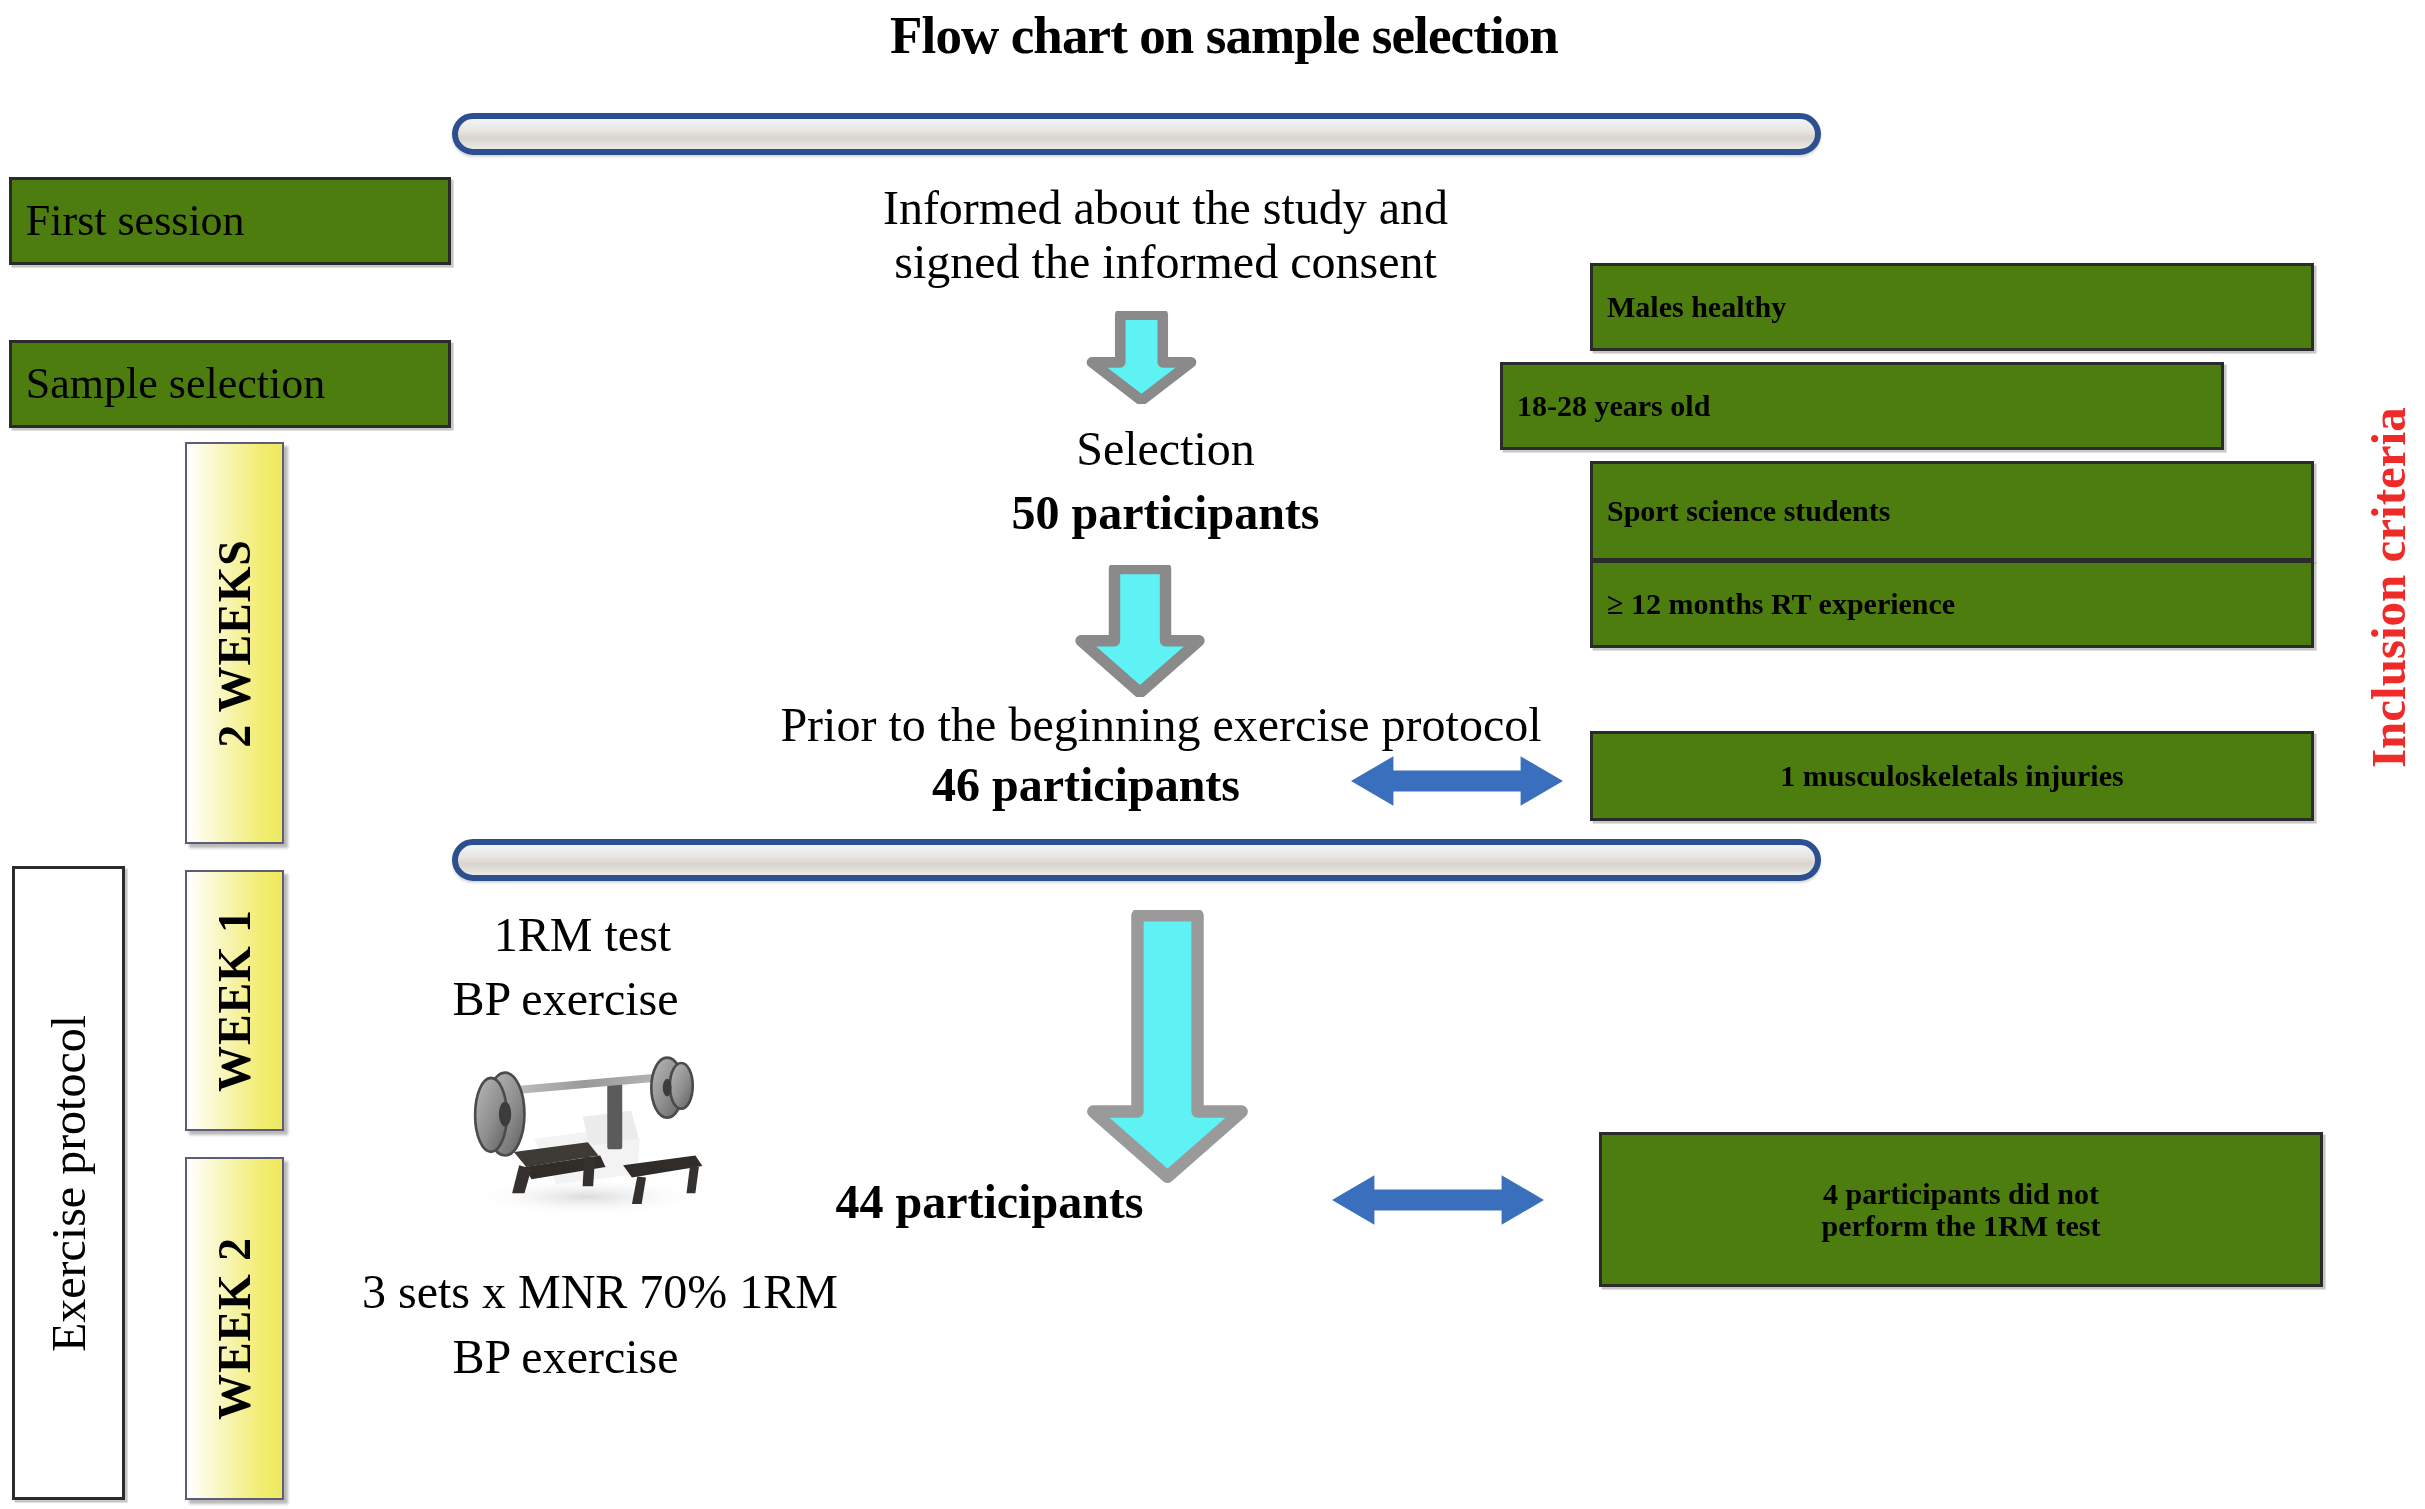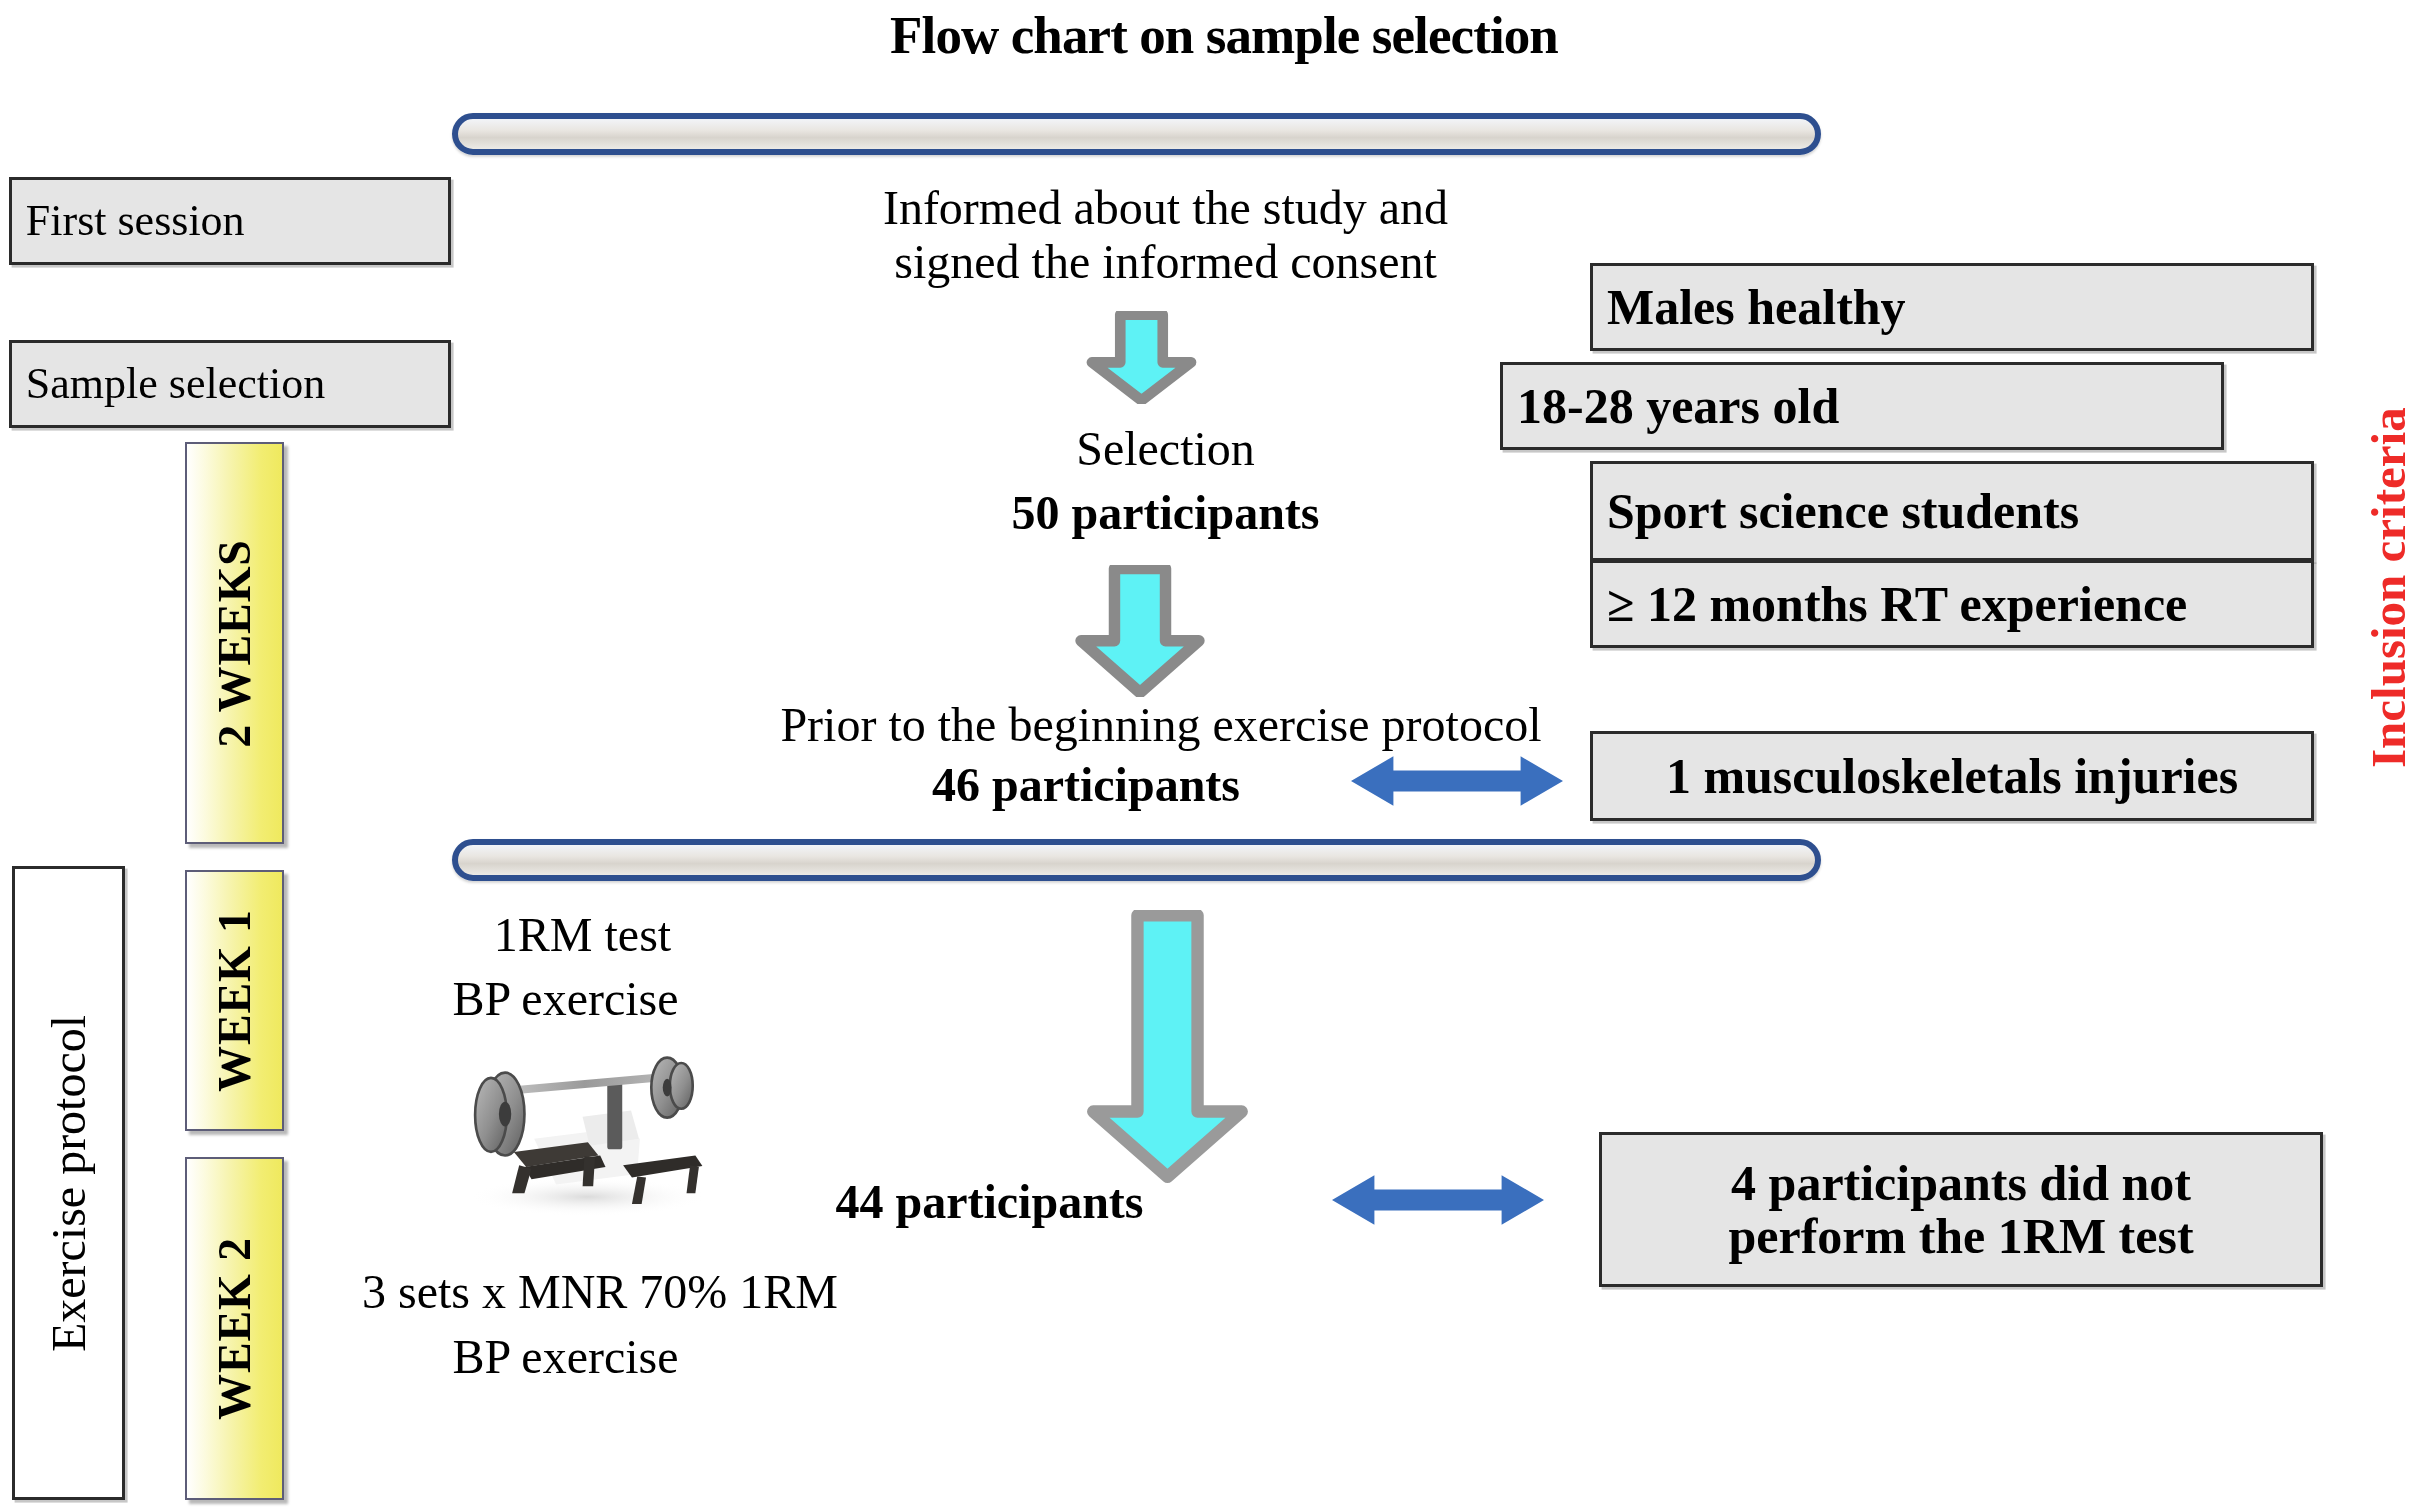--- a/index.html
+++ b/index.html
@@ -45,35 +45,35 @@
         #d8d4cd 62%,
         #eceae6 100%);
     box-sizing: border-box;
     box-shadow: 0 1.8px 2.6px rgba(0,0,0,0.18);
   }
 
   
   .box {
     position: absolute;
     box-sizing: border-box;
-    background: #e5e5e5;
+    background: #4d7c0f;
     border: 3.5px solid #2b2b2b;
     box-shadow: 2.6px 2.6px 0 rgba(0,0,0,0.22);
     display: flex;
     align-items: center;
   }
   .box-text {
     padding-left: 14px;
     font-size: 44px;
     line-height: 1.05;
     font-family: "Liberation Serif", "DejaVu Serif", serif;
   }
   .box.criteria .box-text {
     font-weight: bold;
-    font-size: 50px;
+    font-size: 30px;
   }
   .box.center-text { justify-content: center; }
   .box.center-text .box-text { padding-left: 0; text-align: center; }
 
   
   .yellow-bar {
     position: absolute;
     box-sizing: border-box;
     border: 2.6px solid #5d5d78;
     background: linear-gradient(to right,

